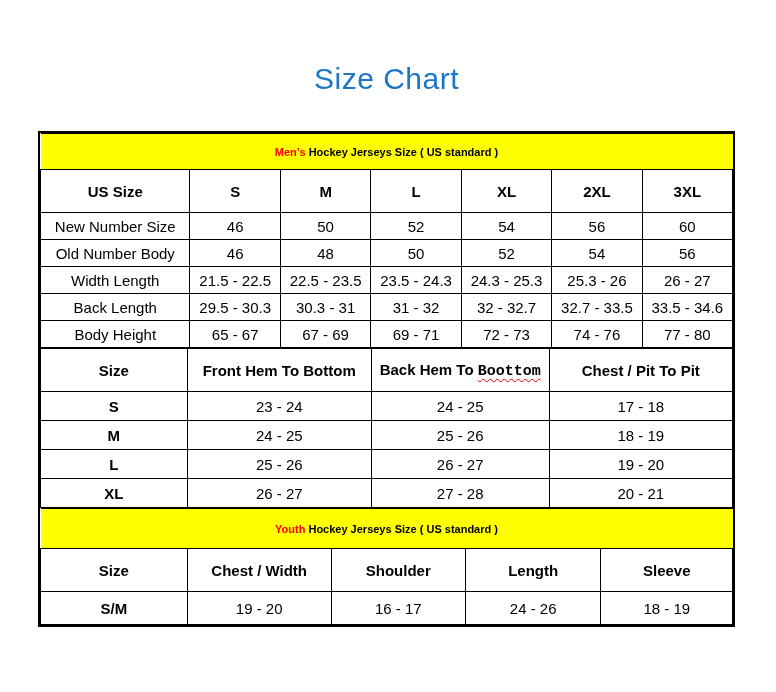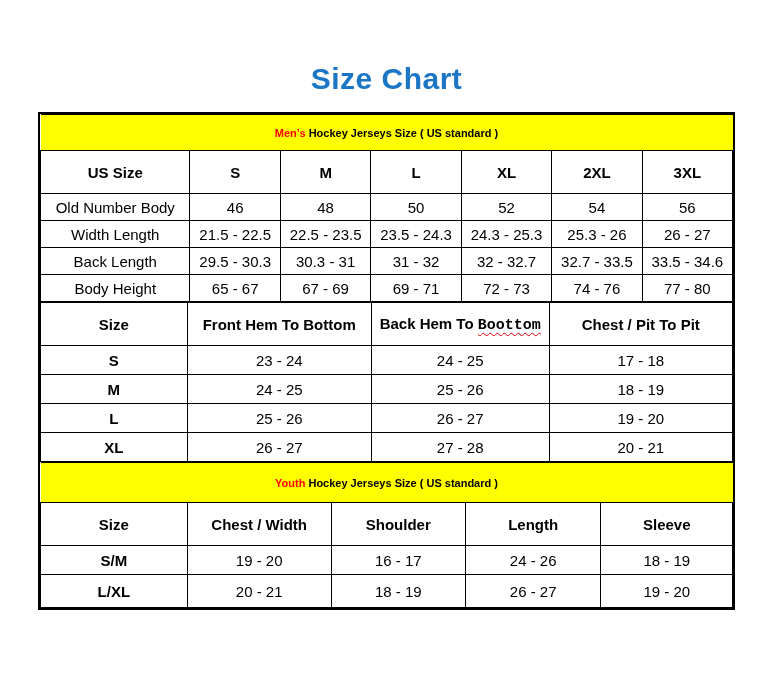--- a/index.html
+++ b/index.html
@@ -12,24 +12,24 @@
   body{
     width:776px;height:692px;
     background:#ffffff;
     font-family:"Liberation Sans","DejaVu Sans",sans-serif;
     color:#000;
   }
   .wrap{width:697px;margin-left:38px;}
   h1.title{
     margin:0;
     padding-top:62px;
-    padding-bottom:16px;
+    padding-bottom:35px;
     text-align:center;
     font-size:30px;
-    font-weight:bold;
+    font-weight:normal;
     color:var(--title-blue);
     letter-spacing:0.5px;
   }
   .chart{
     border:2px solid #000;
   }
   table.tbl{
     width:100%;
     border-collapse:collapse;
     table-layout:fixed;
@@ -90,20 +90,29 @@
         <tr class="head">
           <th>US Size</th>
           <th>S</th>
           <th>M</th>
           <th>L</th>
           <th>XL</th>
           <th>2XL</th>
           <th>3XL</th>
         </tr>
         <tr class="data">
+          <td class="rowlabel">New Number Size</td>
+          <td>46</td>
+          <td>50</td>
+          <td>52</td>
+          <td>54</td>
+          <td>56</td>
+          <td>60</td>
+        </tr>
+        <tr class="data">
           <td class="rowlabel">Old Number Body</td>
           <td>46</td>
           <td>48</td>
           <td>50</td>
           <td>52</td>
           <td>54</td>
           <td>56</td>
         </tr>
         <tr class="data">
           <td class="rowlabel">Width Length</td>
@@ -195,24 +204,17 @@
           <th>Length</th>
           <th>Sleeve</th>
         </tr>
         <tr class="data">
           <td class="rowlabel">S/M</td>
           <td>19 - 20</td>
           <td>16 - 17</td>
           <td>24 - 26</td>
           <td>18 - 19</td>
         </tr>
-        <tr class="data">
-          <td class="rowlabel">L/XL</td>
-          <td>20 - 21</td>
-          <td>18 - 19</td>
-          <td>26 - 27</td>
-          <td>19 - 20</td>
-        </tr>
       </tbody>
     </table>
 
   </div>
 </div>
 
 </body></html>

